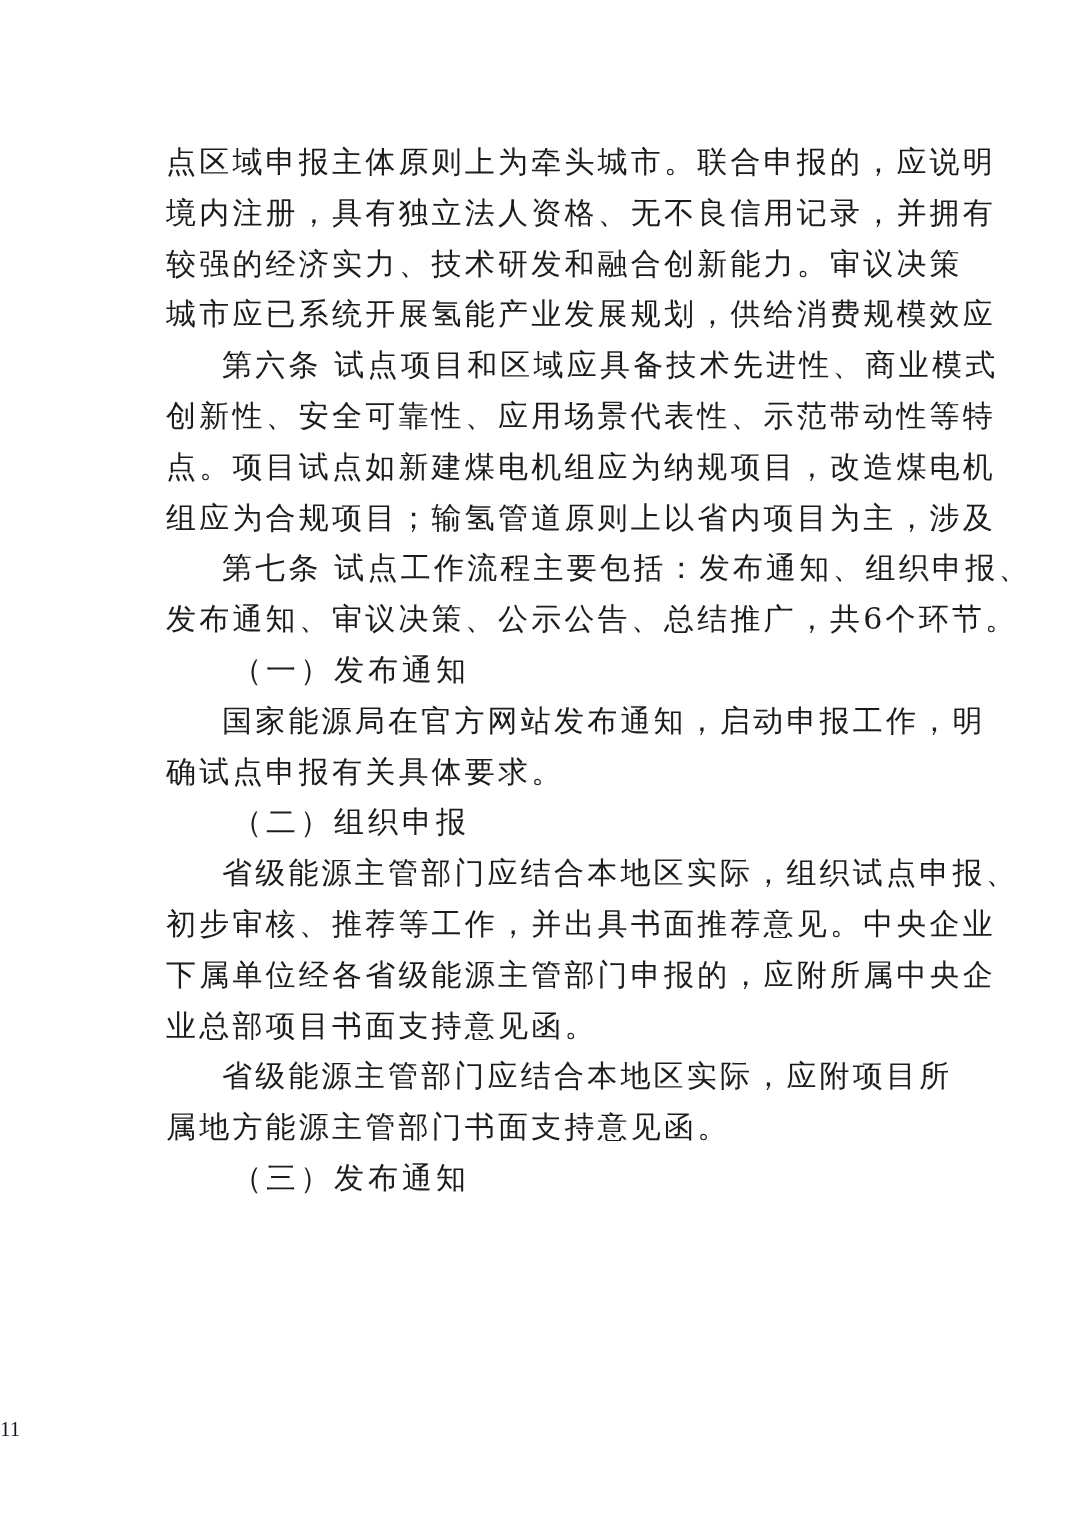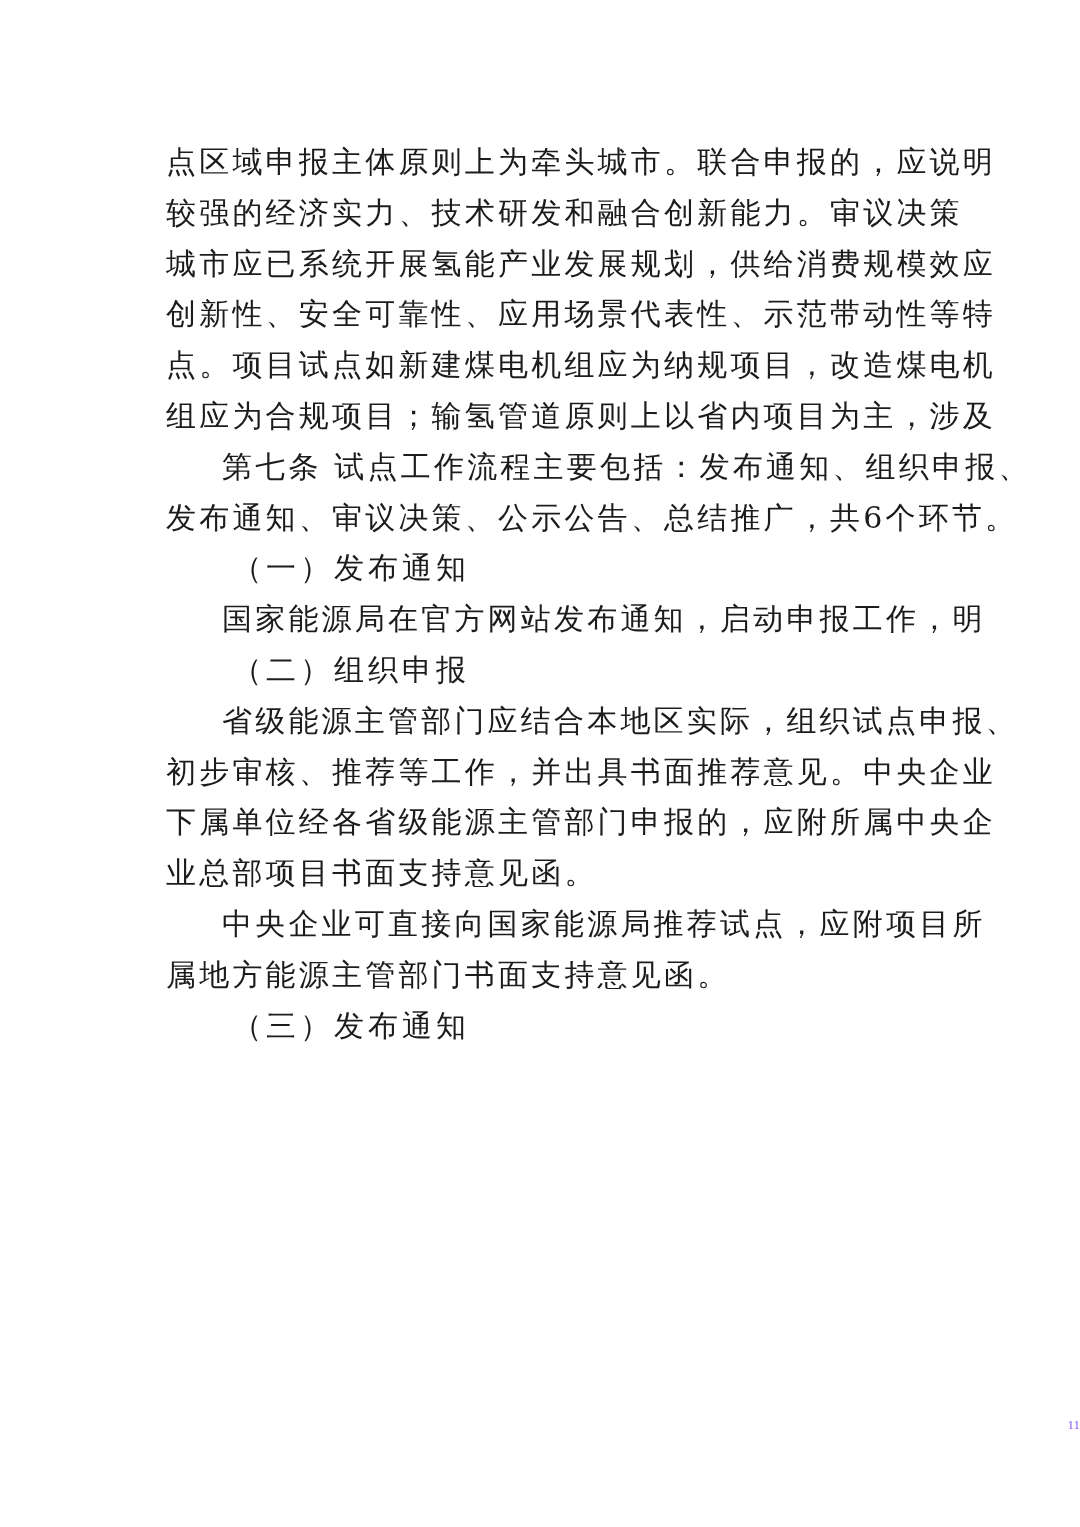--- a/index.html
+++ b/index.html
@@ -9,52 +9,55 @@
       position: absolute; left: 166px; top: 137px; width: 752px;
       font-family: "DejaVu Serif", "Liberation Serif", serif;
       font-size: 30px; line-height: 50.8px; color: #1c1c1c;
       letter-spacing: 3.2px; text-align: justify;
     }
     .line { display: block; white-space: nowrap; height: 50.8px; text-align-last: justify; }
     .line.last { text-align-last: left; }
     .indent { padding-left: 56px; }
     .heading { padding-left: 66px; letter-spacing: 4px; }
     .page-number {
-      position: absolute; left: 0; width: 1080px; top: 1417px; text-align: right;
-      font-family: "Liberation Serif", "DejaVu Serif", serif; font-size: 13px; color: #8b5cf6;
+      position: absolute; left: 0; width: 1080px; top: 1417px; text-align: left;
+      font-family: "Liberation Serif", "DejaVu Serif", serif; font-size: 21px; color: #0f172a;
     }
   </style>
 </head>
 <body>
 
 <div class="page">
   <div class="body-text">
 
     <span class="line">点区域申报主体原则上为牵头城市。联合申报的，应说明</span>
+    <span class="line">境内注册，具有独立法人资格、无不良信用记录，并拥有</span>
     <span class="line">较强的经济实力、技术研发和融合创新能力。审议决策</span>
     <span class="line">城市应已系统开展氢能产业发展规划，供给消费规模效应</span>
 
+    <span class="line indent">第六条 试点项目和区域应具备技术先进性、商业模式</span>
     <span class="line">创新性、安全可靠性、应用场景代表性、示范带动性等特</span>
     <span class="line">点。项目试点如新建煤电机组应为纳规项目，改造煤电机</span>
     <span class="line">组应为合规项目；输氢管道原则上以省内项目为主，涉及</span>
 
     <span class="line indent">第七条 试点工作流程主要包括：发布通知、组织申报、</span>
     <span class="line">发布通知、审议决策、公示公告、总结推广，共6个环节。</span>
 
     <span class="line last heading">（一）发布通知</span>
 
     <span class="line indent">国家能源局在官方网站发布通知，启动申报工作，明</span>
+    <span class="line last">确试点申报有关具体要求。</span>
 
     <span class="line last heading">（二）组织申报</span>
 
     <span class="line indent">省级能源主管部门应结合本地区实际，组织试点申报、</span>
     <span class="line">初步审核、推荐等工作，并出具书面推荐意见。中央企业</span>
     <span class="line">下属单位经各省级能源主管部门申报的，应附所属中央企</span>
     <span class="line last">业总部项目书面支持意见函。</span>
 
-    <span class="line indent">中央企业可直接向国家能源局推荐试点，应附项目所</span>
+    <span class="line indent">省级能源主管部门应结合本地区实际，应附项目所</span>
     <span class="line last">属地方能源主管部门书面支持意见函。</span>
 
     <span class="line last heading">（三）发布通知</span>
   </div>
 
   <div class="page-number">11</div>
 </div>
 
 </body></html>

